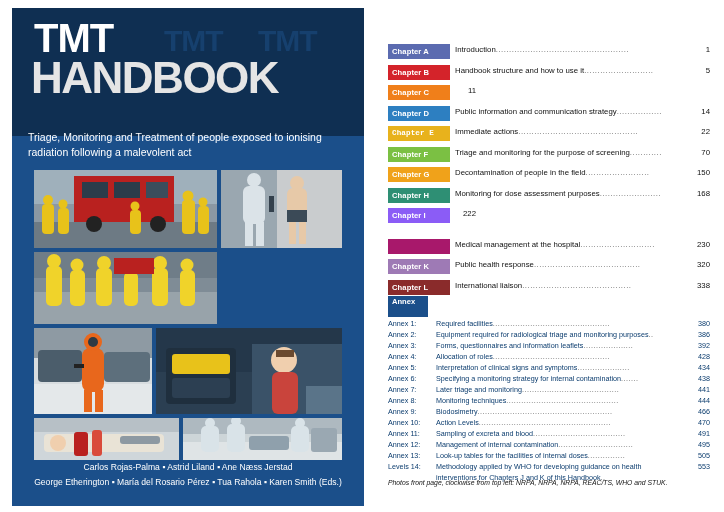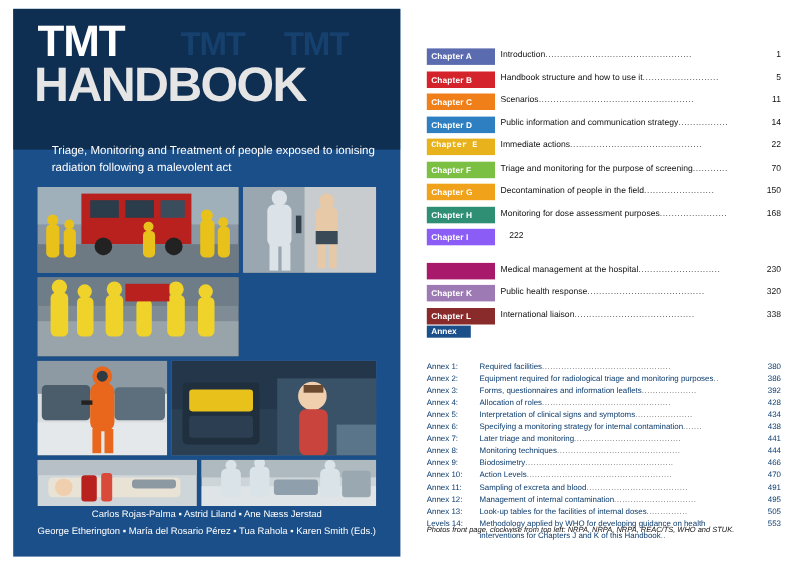--- a/index.html
+++ b/index.html
@@ -52,21 +52,21 @@
     position: absolute;
     left: 19px; top: 48px;
     font-size: 44px;
     font-weight: bold;
     color: #e5e5e5;
     letter-spacing: -1.5px;
     line-height: 1;
   }
   .subtitle {
     position: absolute;
-    left: 35px; top: 122px;
+    left: 16px; top: 122px;
     width: 316px;
     font-size: 10.5px;
     color: #ffffff;
     line-height: 1.45;
   }
 
   
   .photos {
     position: absolute;
     left: 22px; top: 162px;
@@ -139,22 +139,22 @@
     position: absolute;
     left: 388px; top: 296px;
     width: 322px;
   }
   .annex-header {
     width: 40px;
     background: #1b4f8a;
     color: #ffffff;
     font-size: 7.6px;
     font-weight: bold;
-    padding: 1px 0 1px 4px;
-    margin-bottom: 21px;
+    padding: 1px 0 11px 4px;
+    margin-bottom: 2px;
   }
   .annex-row {
     display: flex;
     font-size: 7.2px;
     color: #0b3c6e;
     line-height: 1.5;
     height: 11px;
   }
   .annex-row.tall { height: 22px; }
   .annex-label {
@@ -345,21 +345,20 @@
           <div class="chap-mid"><span>Introduction</span><span class="dots"> ..................................................</span></div>
           <div class="pg">1</div>
         </div>
         <div class="chapter-row">
           <div class="chip" style="background: rgb(212, 35, 42);">Chapter B</div>
           <div class="chap-mid"><span>Handbook structure and how to use it</span><span class="dots"> ..........................</span></div>
           <div class="pg">5</div>
         </div>
         <div class="chapter-row">
           <div class="chip" style="background: rgb(240, 127, 26);">Chapter C</div>
-          <div class="chap-mid"><span>Scenarios</span><span class="dots"> .....................................................</span></div>
           <div class="pg">11</div>
         </div>
         <div class="chapter-row">
           <div class="chip" style="background: rgb(45, 127, 193);">Chapter D</div>
           <div class="chap-mid"><span>Public information and communication strategy</span><span class="dots"> .................</span></div>
           <div class="pg">14</div>
         </div>
         <div class="chapter-row">
           <div class="chip" style="background: rgb(232, 178, 28); font-family: Liberation Mono, monospace;">Chapter E</div>
           <div class="chap-mid"><span>Immediate actions</span><span class="dots"> .............................................</span></div>

